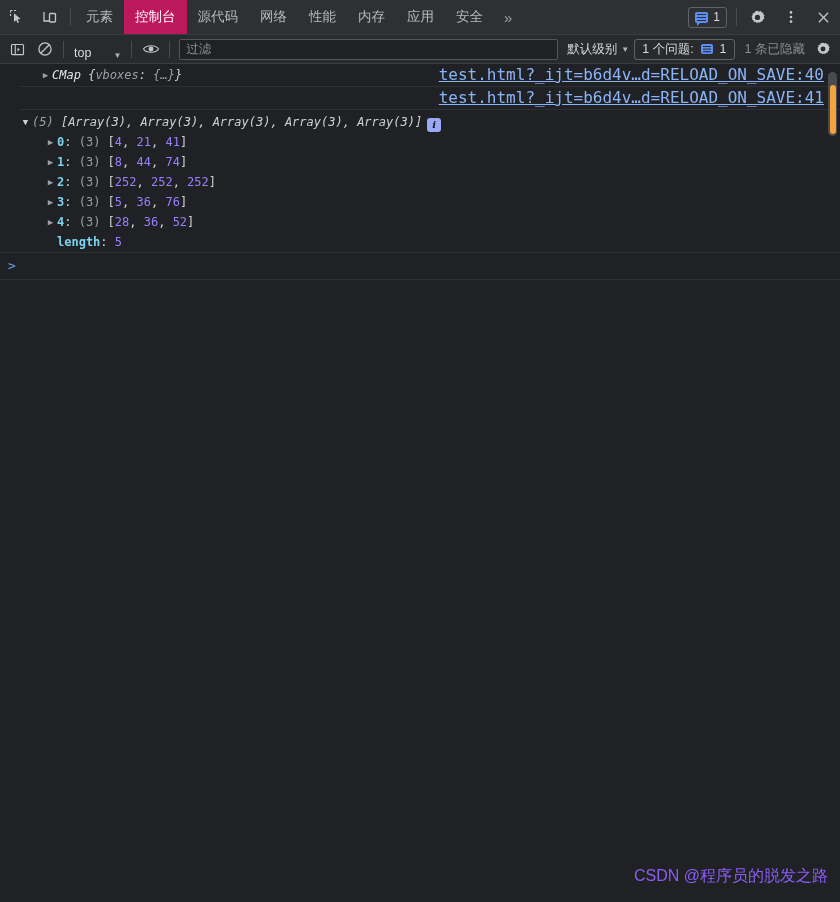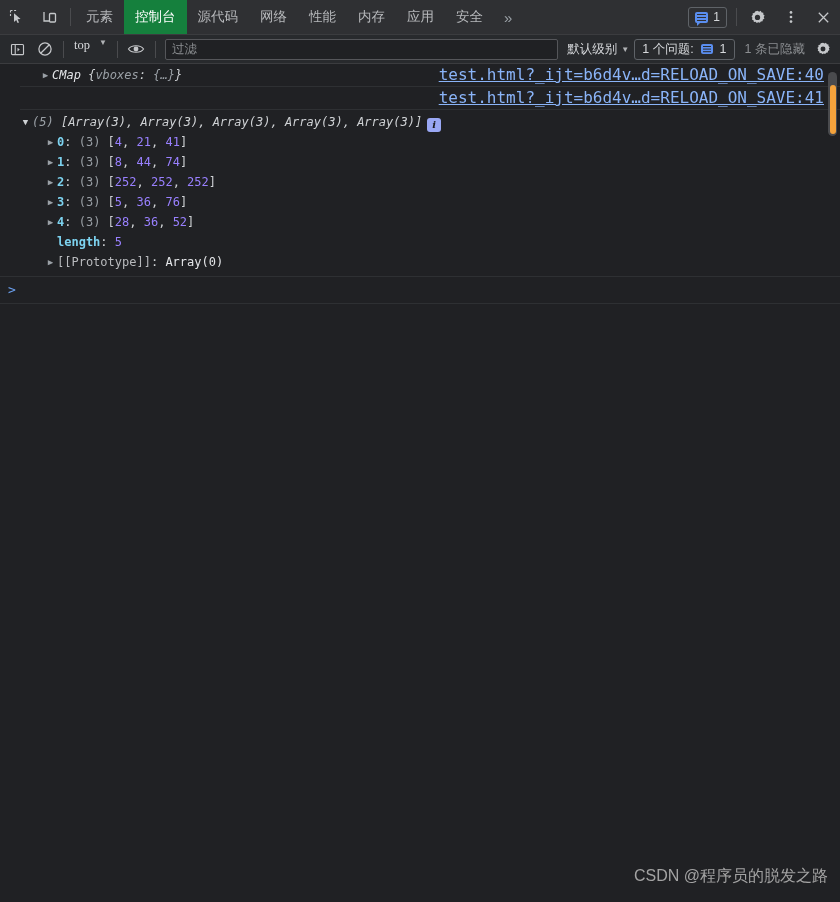--- a/index.html
+++ b/index.html
@@ -37,21 +37,21 @@
   .tab {
     display: flex;
     align-items: center;
     padding: 0 11px;
     font-size: 13.5px;
     color: #b6b8bb;
     white-space: nowrap;
     flex: 0 0 auto;
   }
   .tab.active {
-    background: #15803d;
+    background: #be185d;
     color: #ffffff;
   }
   .tab-more {
     display: flex;
     align-items: center;
     padding: 0 10px;
     color: #9aa0a6;
     font-size: 15px;
     flex: 0 0 auto;
   }
@@ -107,26 +107,25 @@
     flex: 0 0 auto;
     border-radius: 2px;
   }
   .tool-sep {
     width: 1px; height: 17px;
     background: #4a4b4e;
     margin: 0 5px;
     flex: 0 0 auto;
   }
   .ctx-select {
-    display: flex; align-items: flex-start; gap: 9px;
+    display: flex; align-items: flex-end; gap: 22px;
     color: #d6d8db; font-size: 12.5px;
     padding: 0 5px; height: 22px;
     border-radius: 2px;
     flex: 0 0 auto;
-    font-family: Liberation Serif, serif;
   }
   .caret { font-size: 8px; color: #b0b2b5; }
   .filter-box {
     flex: 1 1 auto;
     height: 21px;
     background: #202124;
     border: 1px solid #55565a;
     border-radius: 2px;
     margin: 0 4px;
     display: flex;
@@ -285,21 +284,21 @@
     height: 49px;
     background: #f5a33c;
     border-radius: 3px;
   }
 
   
   .watermark {
     position: absolute;
     right: 12px;
     bottom: 14px;
-    color: #a3a3a3;
+    color: #8b5cf6;
     font-size: 16px;
     font-family: "Liberation Sans", sans-serif;
     white-space: nowrap;
   }
 </style>
 </head>
 <body>
 
 <div class="tabbar">
   <div class="tb-icon-btn">
@@ -451,23 +450,20 @@
     </div>
 
     <div class="prop-row">
       <span class="arrow">▶</span><span class="k-idx">4</span><span class="colon">: </span><span class="paren">(3)</span><span class="brk"> [</span><span class="num">28</span><span class="comma">, </span><span class="num">36</span><span class="comma">, </span><span class="num">52</span><span class="brk">]</span>
     </div>
 
     <div class="prop-row">
       <span class="arrow"></span><span class="k-len">length</span><span class="colon">: </span><span class="num">5</span>
     </div>
 
-    <div class="prop-row" style="padding-bottom:4px;">
-      <span class="arrow">▶</span><span class="proto-txt">[[Prototype]]</span><span class="colon">: </span><span class="proto-val">Array(0)</span>
-    </div>
   </div>
 
   <div class="prompt-row">
     <span class="prompt-chev">&gt;</span>
   </div>
 
   <div class="scroll-track">
     <div class="scroll-warn"></div>
   </div>
 

